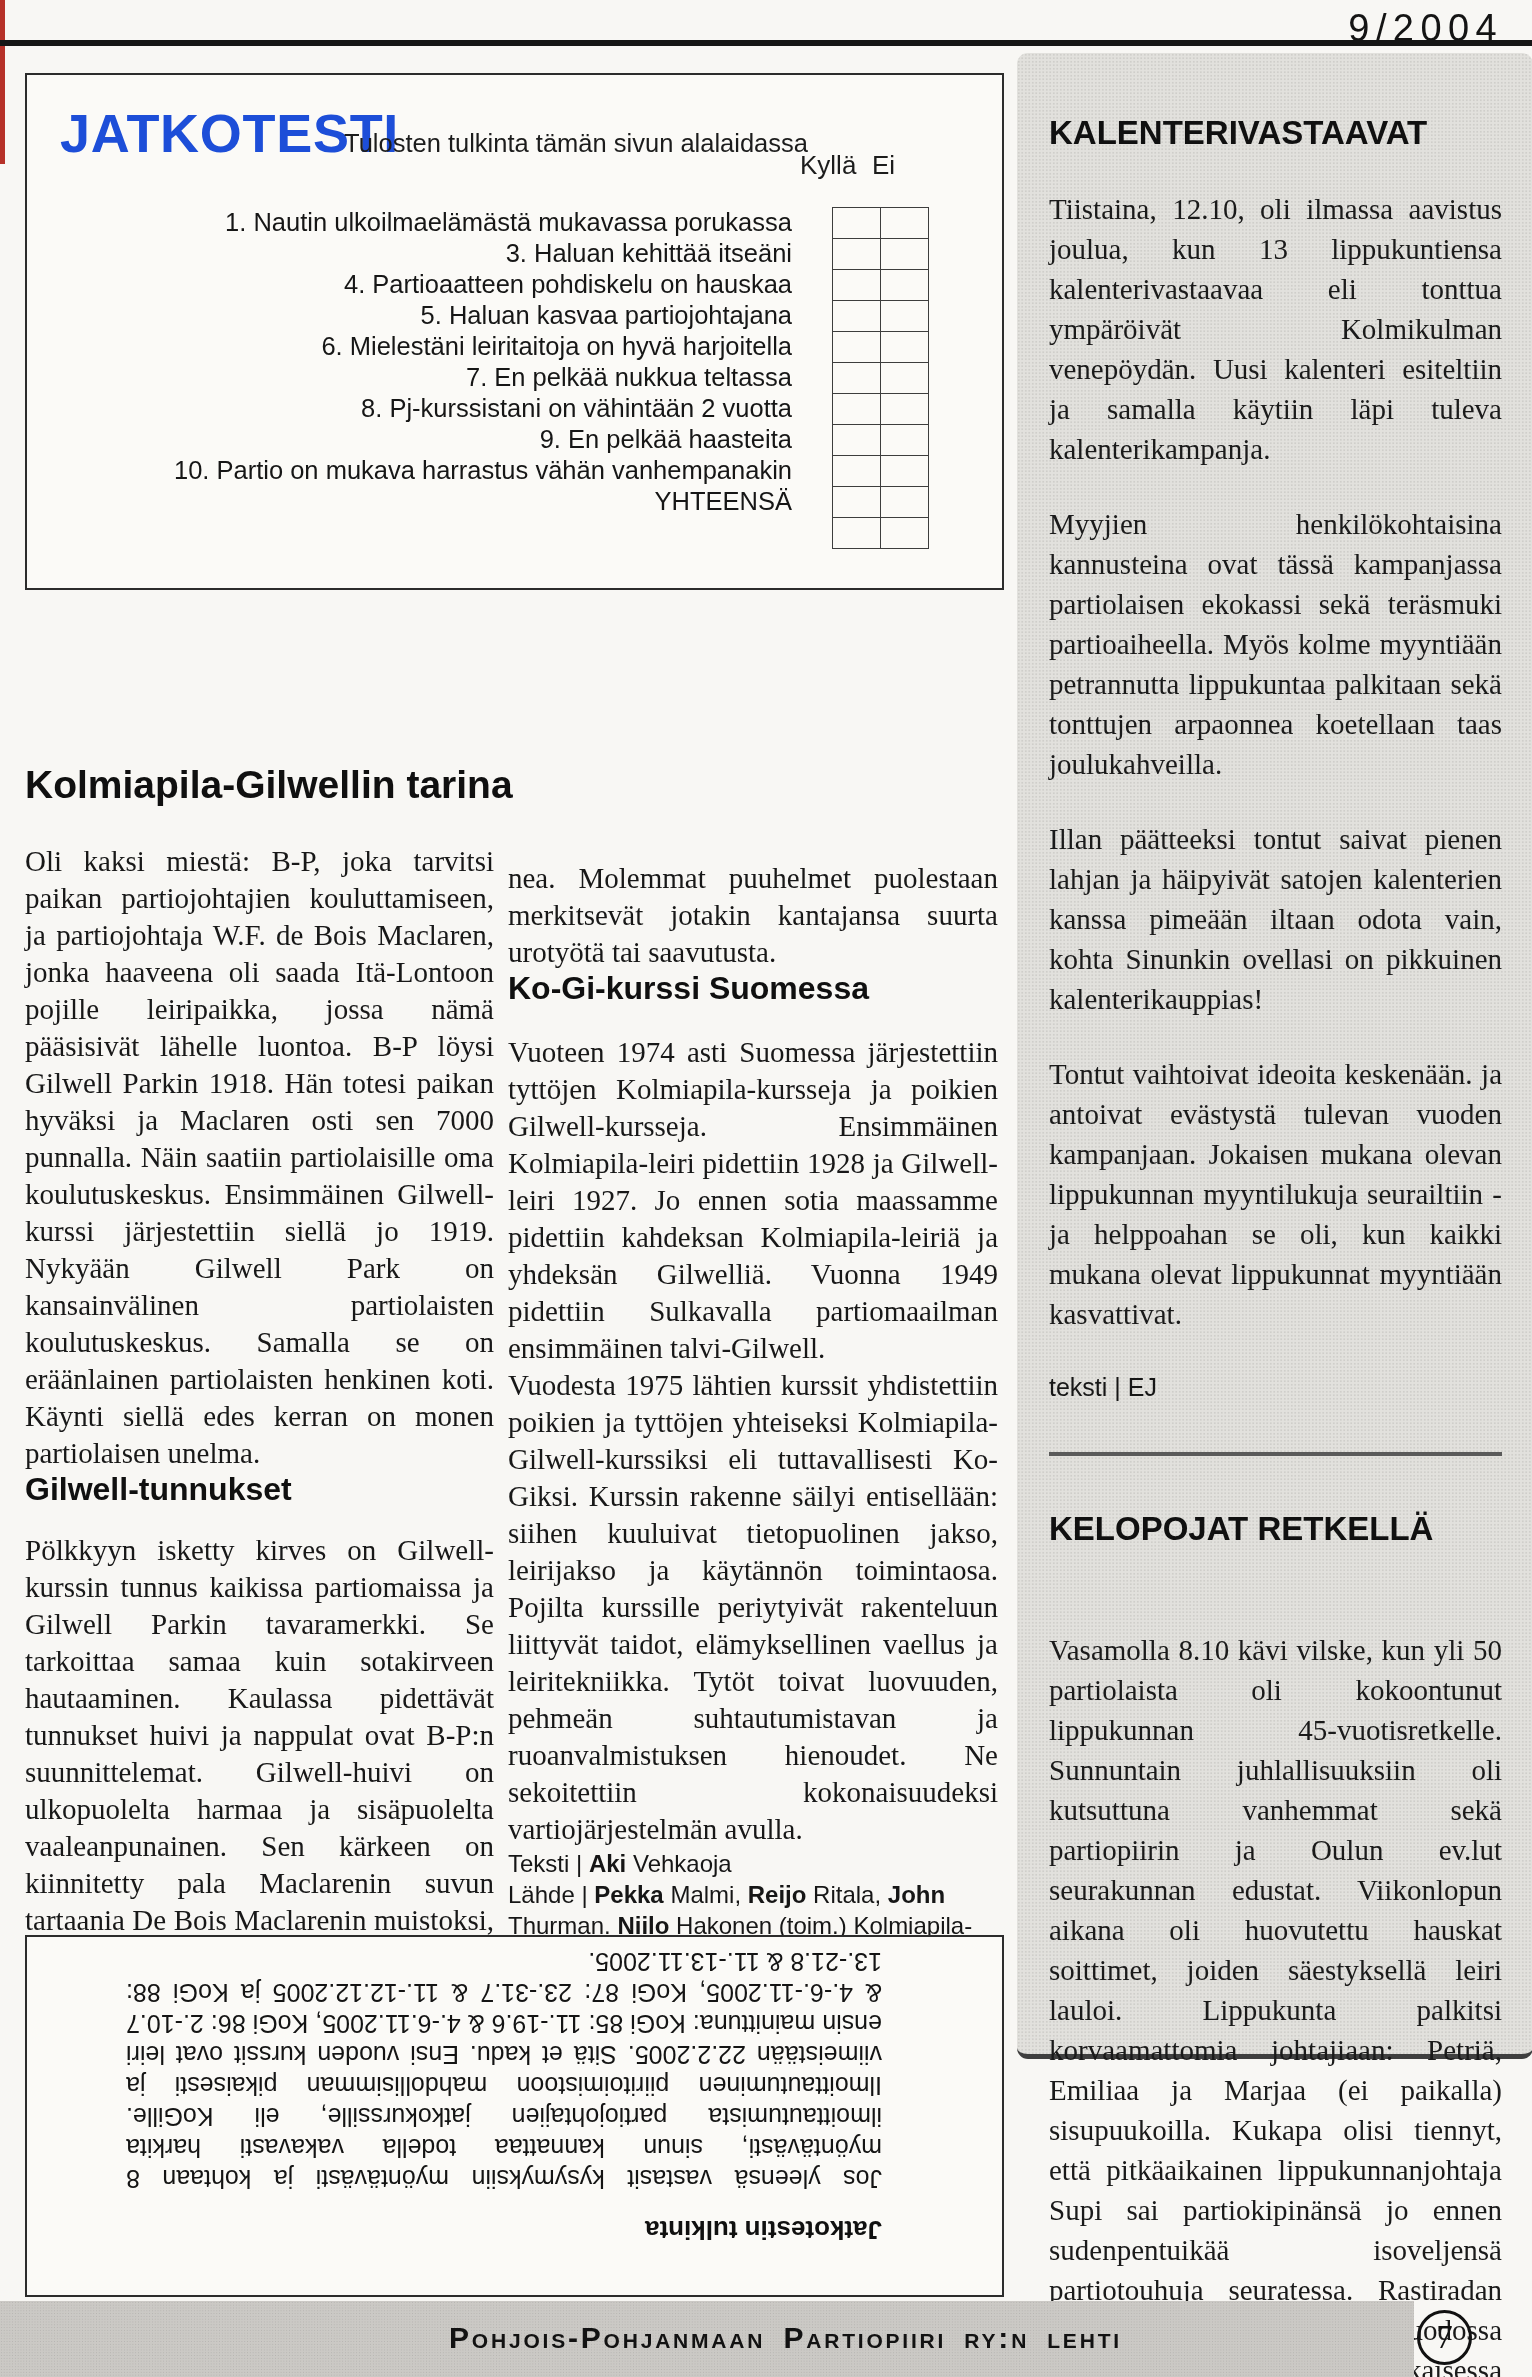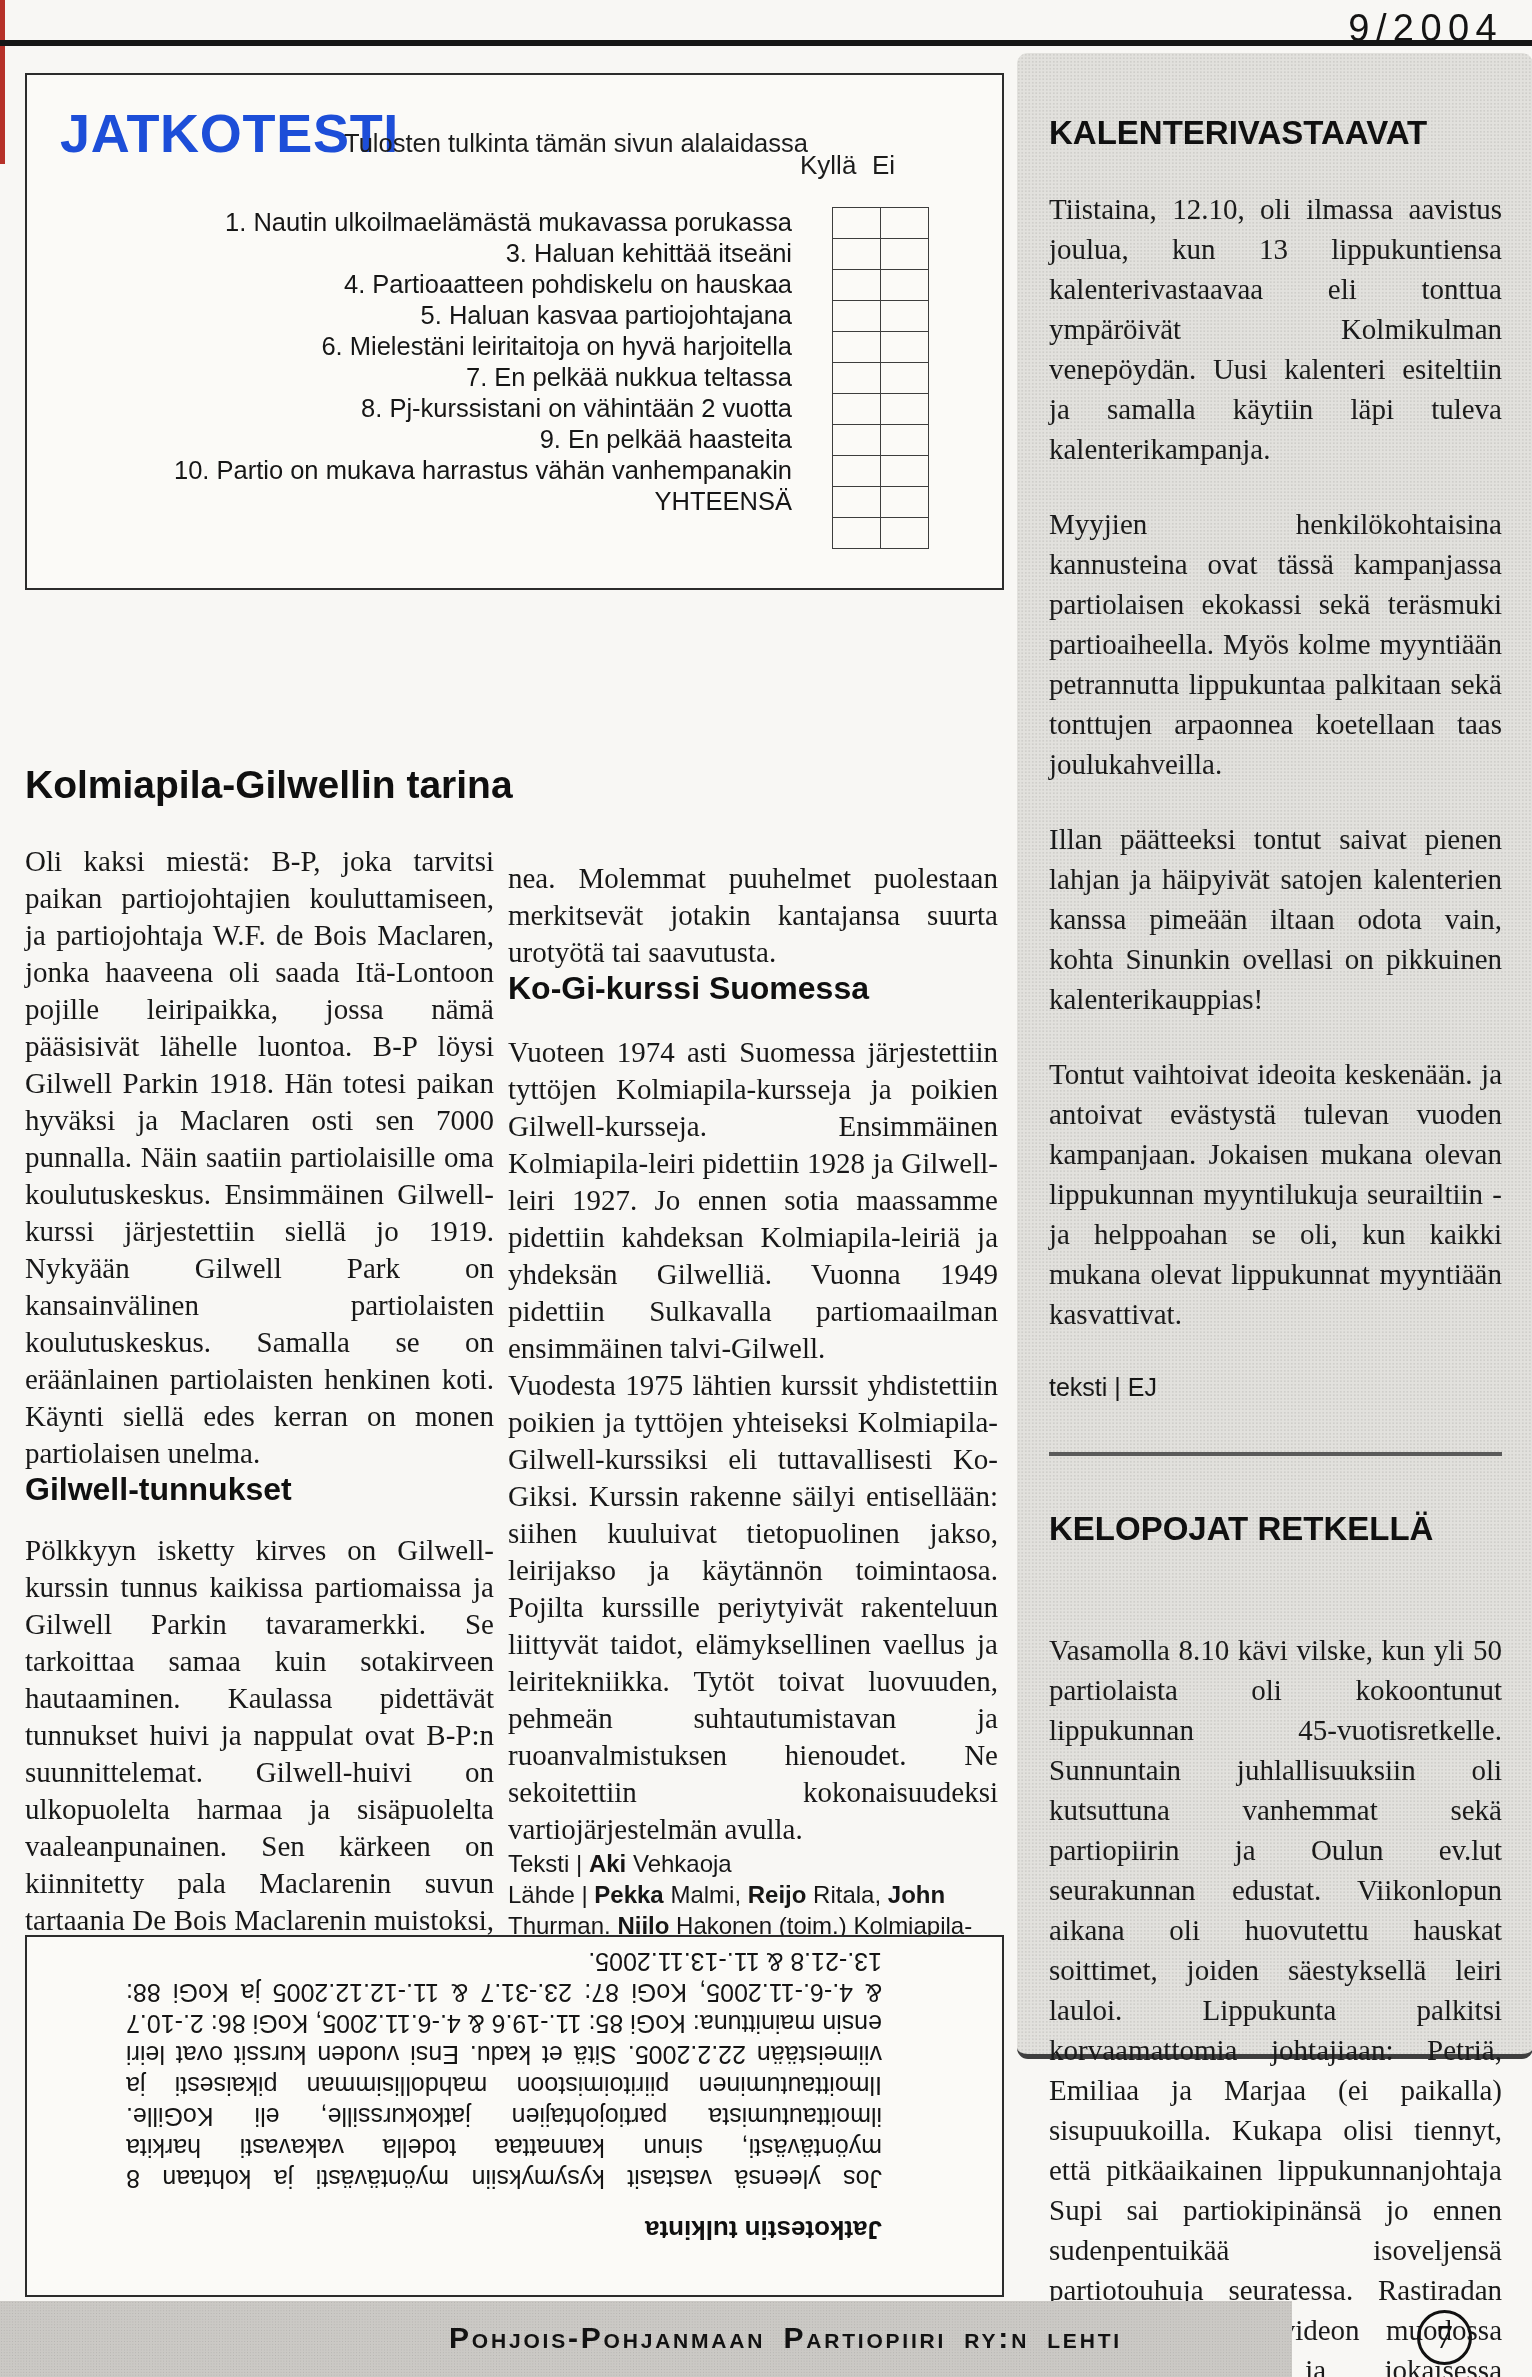--- a/index.html
+++ b/index.html
@@ -102,21 +102,21 @@
     font-family:"Liberation Sans", sans-serif; font-weight:bold; font-size:26px;
     color:#101010; margin-bottom:20px;
   }
   .tulkinta .tk-body {
     font-family:"Liberation Sans", sans-serif; font-size:25px; line-height:31px;
     text-align:justify; color:#141414;
   }
 
   
   .footer {
-    position:absolute; left:0; top:2301px; width:1292px; height:76px;
+    position:absolute; left:0; top:2301px; width:1414px; height:76px;
     background-color:#cbc9c5;
     background-image:radial-gradient(rgba(30,30,30,0.13) 0.7px, transparent 0.8px);
     background-size:2.8px 2.8px;
   }
   .footer-text {
     position:absolute; left:449px; top:20px;
     font-family:"Liberation Sans", sans-serif; font-weight:bold; font-size:30px;
     letter-spacing:2.8px; word-spacing:7px; font-variant:small-caps; color:#121212;
   }
   .page-badge {

